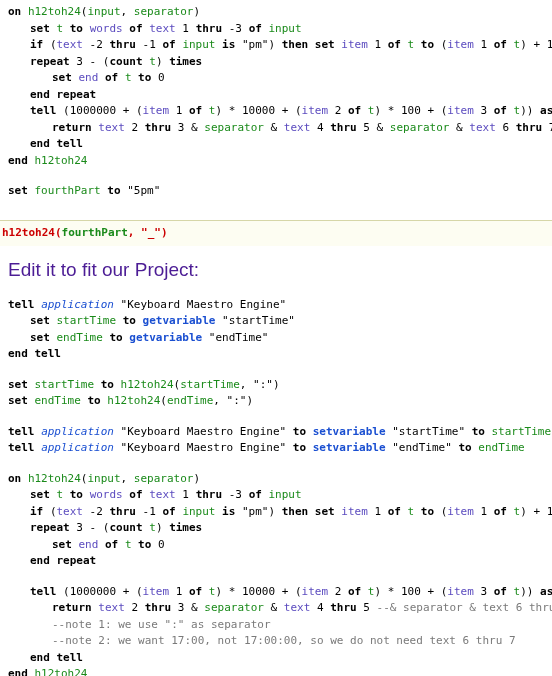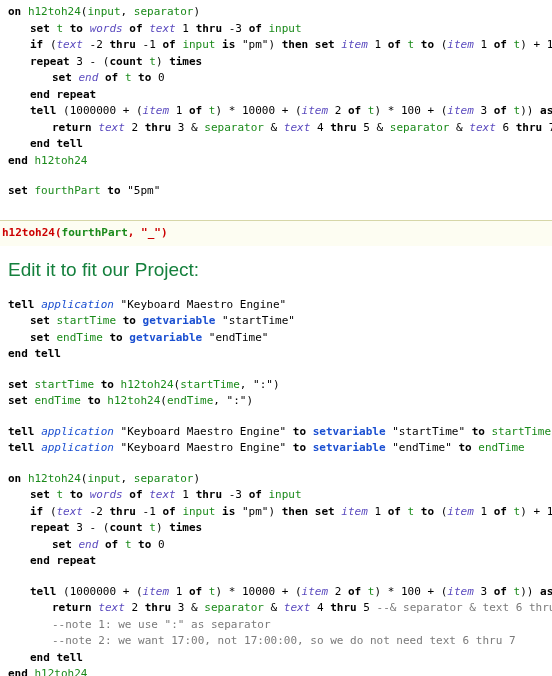--- a/index.html
+++ b/index.html
@@ -13,28 +13,28 @@
     width: 536px;
   }
   .line { white-space: pre; }
   .ind1 { padding-left: 22px; }
   .ind2 { padding-left: 44px; }
   .kw { font-weight: bold; color: #000; }
   .handler { color: #1a8a1a; }
   .varword { color: #1a8a1a; }
   .cmd { color: #1a4fd1; font-weight: bold; text-align: center; }
   .cmdital { color: #1a4fd1; font-style: italic; }
-  .prop { color: #5b4bbf; font-style: italic; }
+  .prop { color: #5b4bbf; }
   .comment { color: #7a7a7a; }
   .spacer { height: 14px; }
   .heading {
     font-family: "Helvetica Neue", Helvetica, Arial, sans-serif;
     font-size: 19px;
     font-weight: 400;
-    color: #15803d;
+    color: #4c1d95;
     margin: 10px 0 12px 0;
   }
   .prompt-bar {
     border-top: 1px solid #d6d6a8;
     background: #fdfdf2;
     padding: 4px 2px 5px 2px;
     margin: 6px 0 8px -8px;
     width: 552px;
     box-sizing: border-box;
   }

